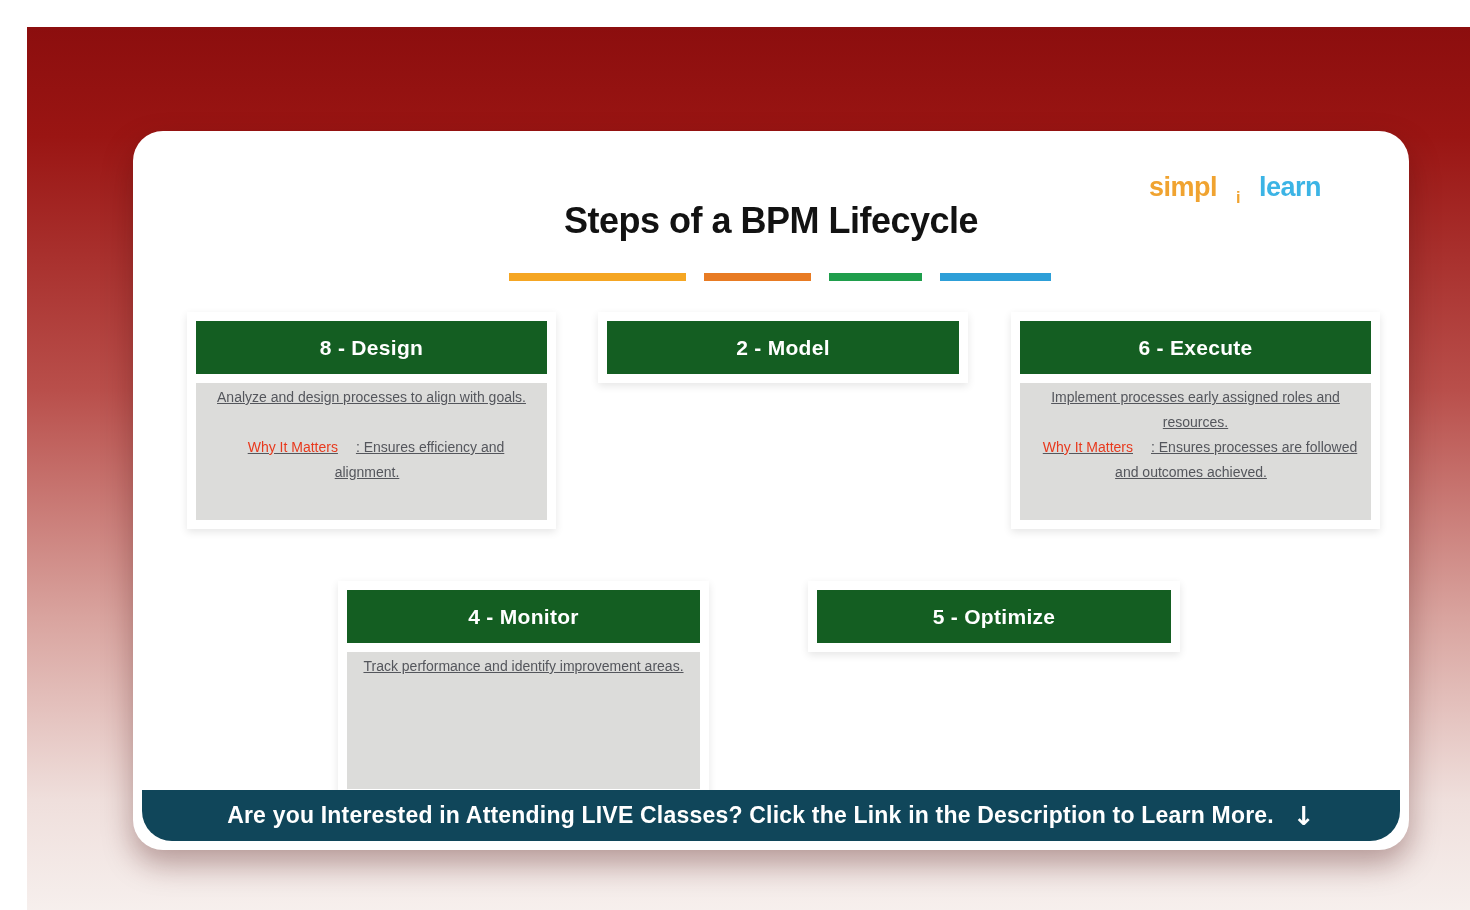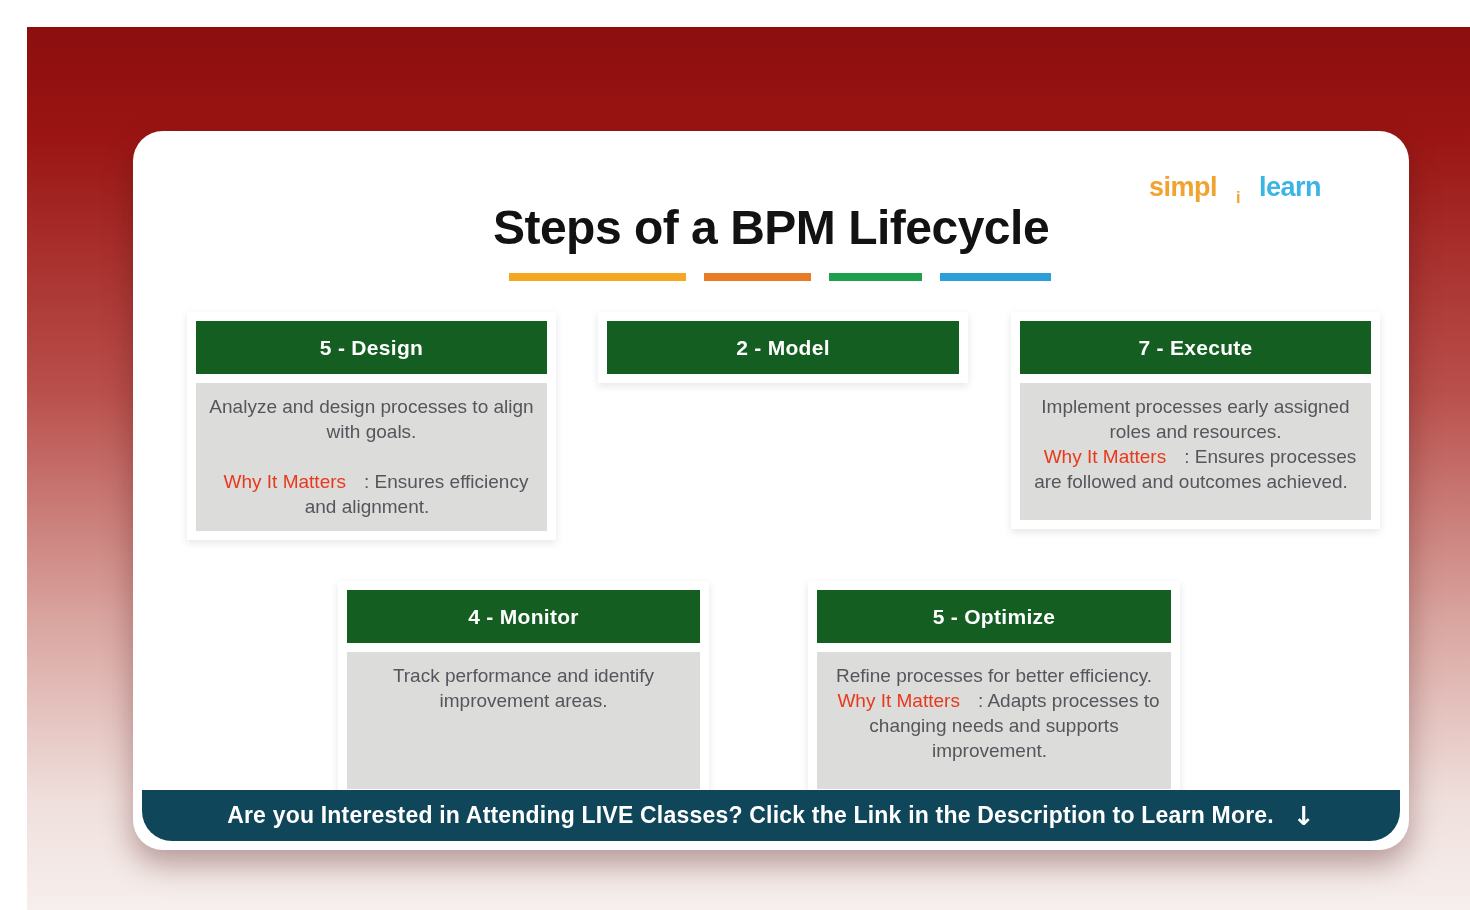--- a/index.html
+++ b/index.html
@@ -20,42 +20,42 @@
 
   
   .logo { position:absolute; top:32px; right:70px; font-size:27px; font-weight:600;
           letter-spacing:-0.5px; }
   .logo-simpl { color:#F0A330; }
   .logo-i { color:#F0A330; font-size:0.6em; position:relative; top:7px; padding:0 1px; }
   .logo-learn { color:#3CB4E5; }
 
   
   .title { position:absolute; top:60px; left:0; right:0; text-align:center;
-           font-size:48px; font-weight:700; color:#121212; letter-spacing:-0.5px; }
+           font-size:36px; font-weight:700; color:#121212; letter-spacing:-0.5px; }
   .underline { position:absolute; top:124px; left:50%; transform:translateX(-50%);
                width:560px; height:8px; display:flex; }
   .underline span { display:block; height:100%; }
   .seg-1 { width:36.3%; } .seg-2 { width:21.8%; } .seg-3 { width:19.2%; } .seg-4 { width:22.7%; }
 
   
   .card { position:absolute; box-shadow:0 3px 8px rgba(0,0,0,0.10); }
   .card-1 { left:45px;  top:172px; width:369px; }
   .card-2 { left:456px; top:172px; width:370px; }
   .card-3 { left:869px; top:172px; width:369px; }
   .card-4 { left:196px; top:441px; width:371px; }
   .card-5 { left:666px; top:441px; width:372px; }
 
   .card-header {
     height:53px; background:#145E22; color:#ffffff;
     display:flex; align-items:center; justify-content:center;
     font-size:21px; font-weight:700; letter-spacing:0.3px;
   }
   .card-body {
-    background:#DCDCDA; color:#54565C; font-size:19px; line-height:25px;
-    text-align:center; padding:11px 8px 12px; min-height:137px;
+    background:#DCDCDA; color:#54565C; font-size:14px; line-height:25px;
+    text-align:center; padding:2px 8px 12px; min-height:137px;text-decoration:underline;
   }
   .desc { margin:0; }
   .why { margin:0; }
   .why.gap { margin-top:25px; }
   .why-label { color:#E8391D; }
 
   
   .banner {
     position:absolute; left:0; right:0; bottom:0; height:51px;
     background:#10465A; border-radius:0 0 30px 30px;
@@ -77,52 +77,48 @@
     <h1 class="title">Steps of a BPM Lifecycle</h1>
 
     <div class="underline">
       <span class="seg-1" style="background: rgb(245, 166, 35);"></span>
       <span class="seg-2" style="background: rgb(232, 123, 35);"></span>
       <span class="seg-3" style="background: rgb(31, 158, 76);"></span>
       <span class="seg-4" style="background: rgb(45, 159, 216);"></span>
     </div>
 
     <div class="card card-1">
-      <div class="card-header">5 - Design</div>
+      <div class="card-header">8 - Design</div>
       <div class="card-body">
         <p class="desc">Analyze and design processes to align with goals.</p>
         <p class="why gap"><span class="why-label">Why It Matters</span><span>: Ensures efficiency and alignment.</span></p>
       </div>
     </div>
 
     <div class="card card-2">
       <div class="card-header">2 - Model</div>
     </div>
 
     <div class="card card-3">
-      <div class="card-header">7 - Execute</div>
+      <div class="card-header">6 - Execute</div>
       <div class="card-body">
         <p class="desc">Implement processes early assigned roles and resources.</p>
         <p class="why"><span class="why-label">Why It Matters</span><span>: Ensures processes are followed and outcomes achieved.</span></p>
       </div>
     </div>
 
     <div class="card card-4">
       <div class="card-header">4 - Monitor</div>
       <div class="card-body">
         <p class="desc">Track performance and identify improvement areas.</p>
       </div>
     </div>
 
     <div class="card card-5">
       <div class="card-header">5 - Optimize</div>
-      <div class="card-body">
-        <p class="desc">Refine processes for better efficiency.</p>
-        <p class="why"><span class="why-label">Why It Matters</span><span>: Adapts processes to changing needs and supports improvement.</span></p>
-      </div>
     </div>
 
     <div class="banner">
       <span>Are you Interested in Attending LIVE Classes? Click the Link in the Description to Learn More.</span>
       <span class="arrow">↓</span>
     </div>
 
   </div>
 </div>
 

